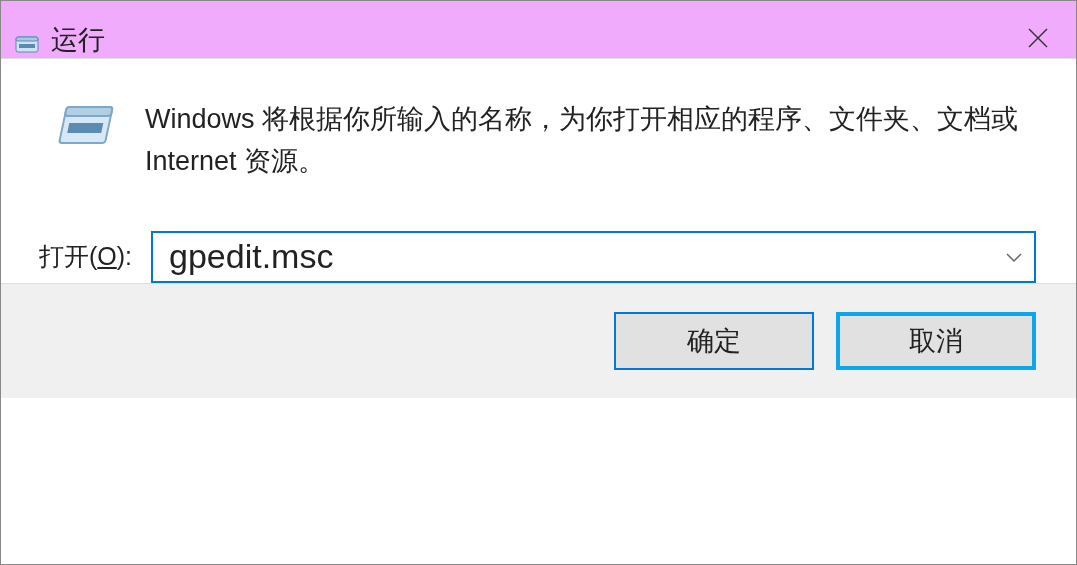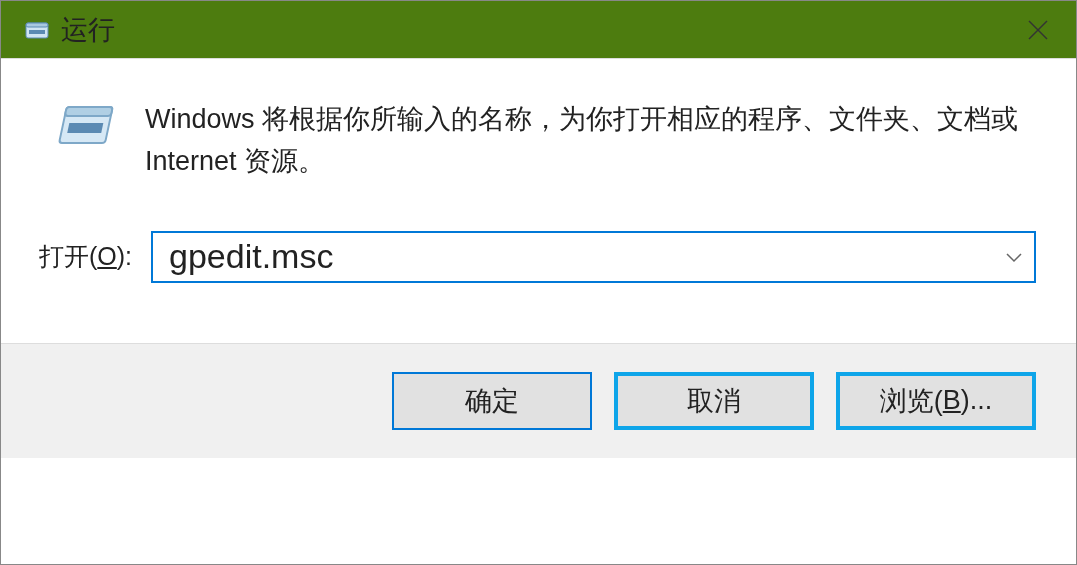--- a/index.html
+++ b/index.html
@@ -19,23 +19,23 @@
       height: 100%;
       border: 1px solid #888;
       display: flex;
       flex-direction: column;
       background: #fff;
     }
     .titlebar {
       height: 58px;
       border-bottom: 1px solid #ddd;
       display: flex;
-      align-items: center;
-      padding: 0 14px 0 22px;
-      background: #4d7c0f;
+      align-items: flex-end;
+      padding: 0 14px 0 12px;
+      background: #f0abfc;
     }
     .titlebar .title-icon {
       width: 28px;
       height: 28px;
       margin-right: 10px;
       display: flex;
       align-items: center;
       justify-content: center;
     }
     .titlebar .title-text {
@@ -119,21 +119,20 @@
       justify-content: center;
       cursor: pointer;
       color: #555;
     }
     .button-bar {
       display: flex;
       justify-content: flex-end;
       gap: 22px;
       padding: 28px 40px 28px 0;
       background: #f0f0f0;
-      margin-top: 60px;
       border-top: 1px solid #ddd;
     }
     .btn {
       min-width: 200px;
       height: 58px;
       font-size: 27px;
       background: #e1e1e1;
       border: 4px solid #0ea5e9;
       cursor: pointer;
       color: #222;
@@ -200,22 +199,17 @@
       </div>
     </div>
 
     <div class="button-bar">
       <button class="btn default">
         <span>确定</span>
       </button>
       <button class="btn">
         <span>取消</span>
       </button>
-      <button class="btn">
-        <span>浏览(</span>
-          <span class="underline">B</span>
-          <span>)...</span>
-      </button>
     </div>
 
   </div>
 
 </div>
 
 </body></html>

